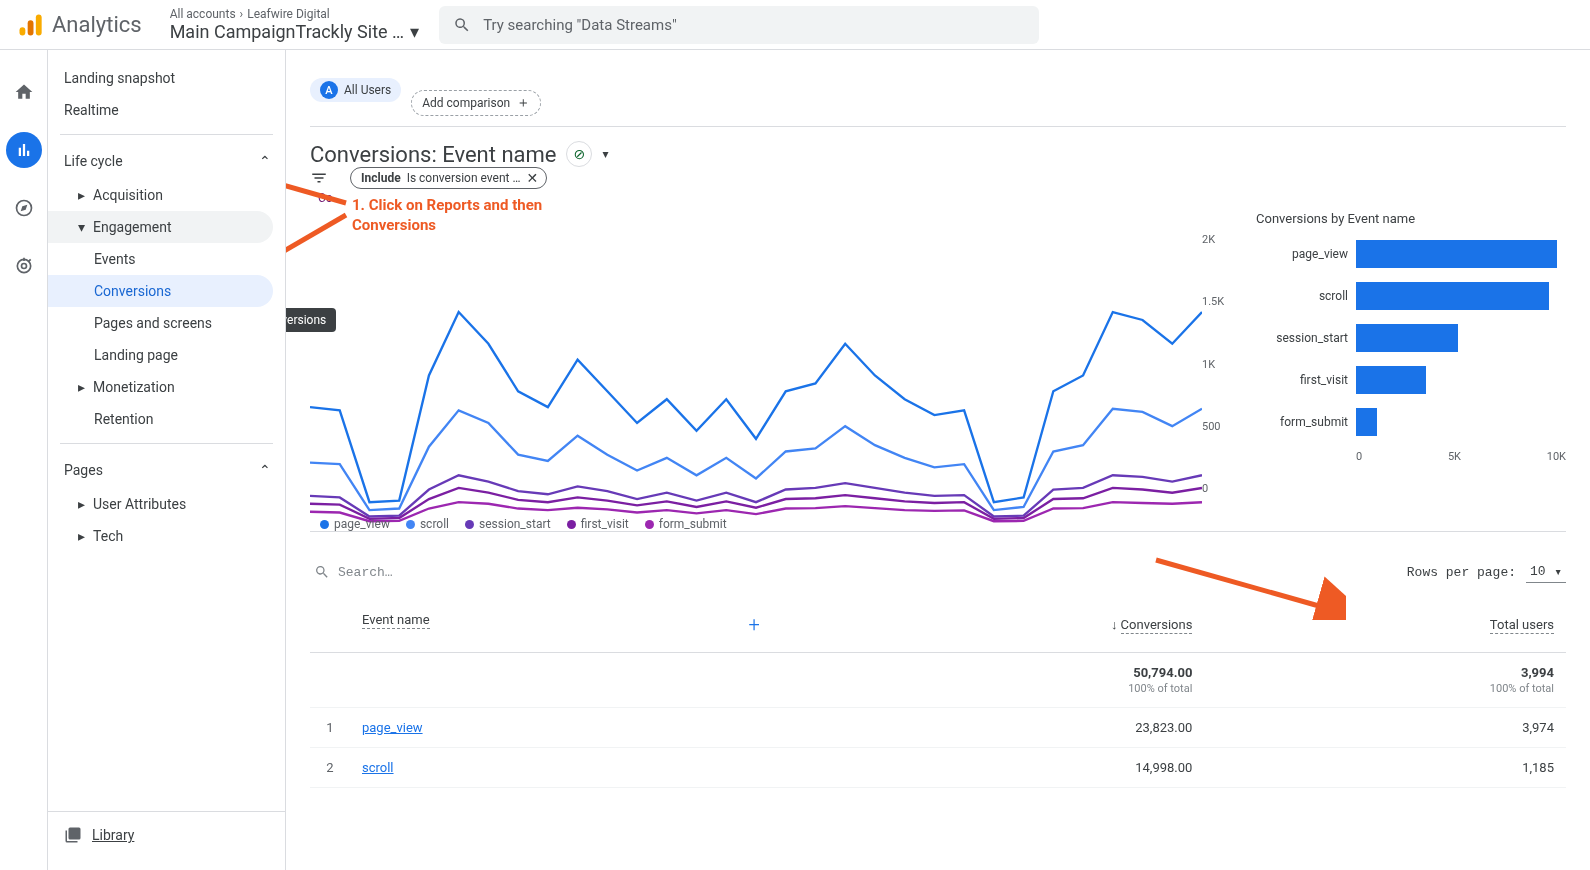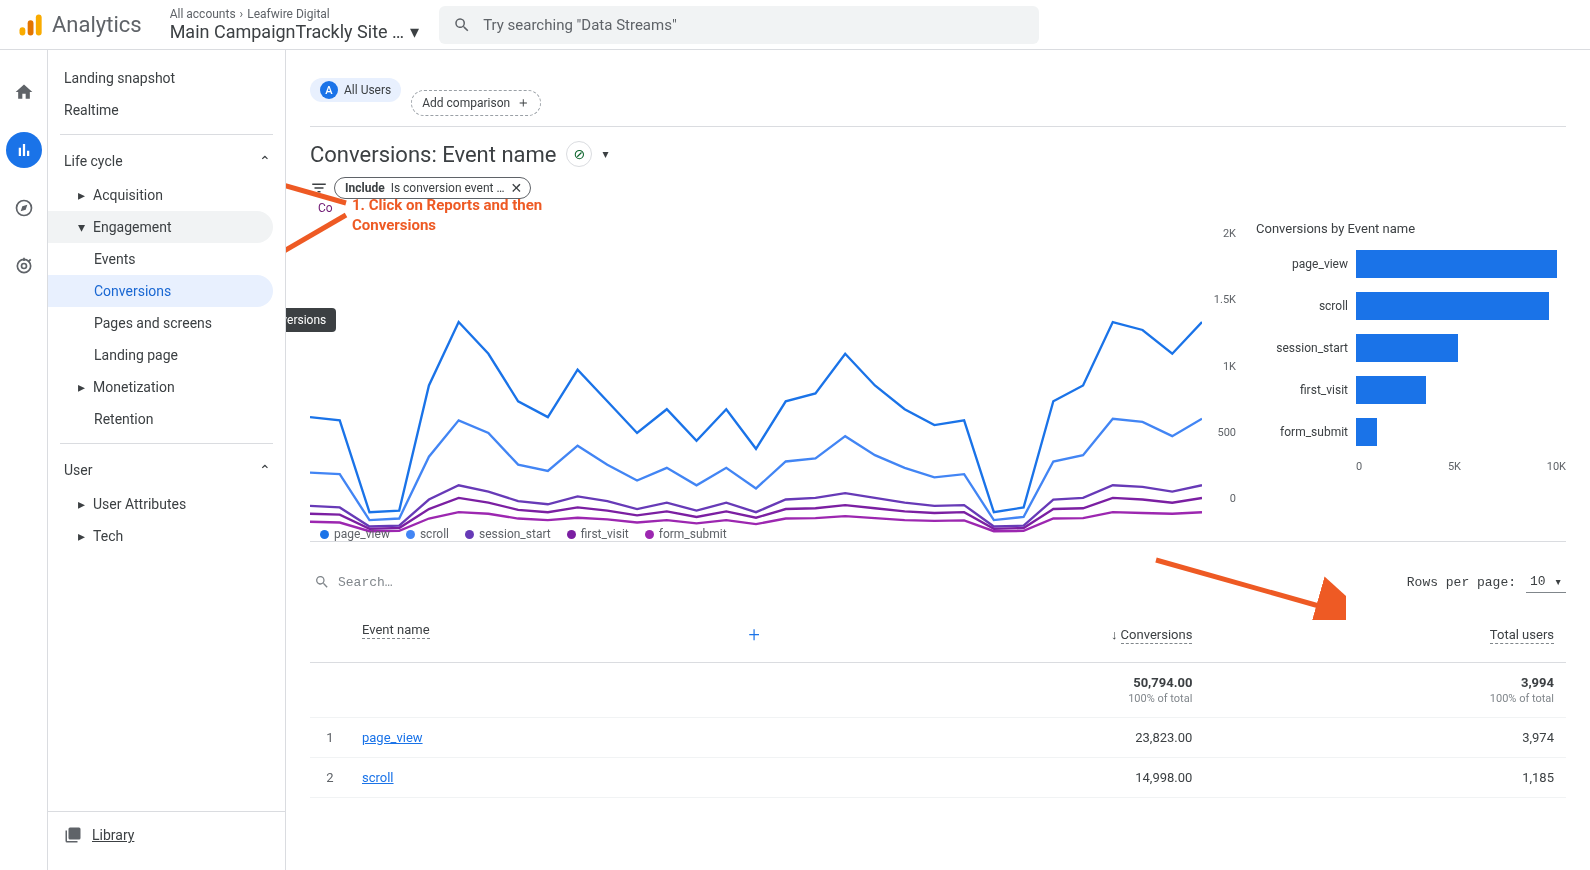--- a/index.html
+++ b/index.html
@@ -41,28 +41,28 @@
 .main { flex: 1; padding: 14px 24px; overflow-y: auto; position: relative; }
 .chips { display: flex; gap: 10px; align-items: center; margin-bottom: 4px; }
 .chip { display: inline-flex; align-items: center; gap: 6px; border-radius: 16px; padding: 3px 10px; font-size: 12px; }
 .chip-all { background: #e8f0fe; }
 .chip-badge { width: 18px; height: 18px; border-radius: 50%; background: #1a73e8; color: #fff; font-size: 11px; display: flex; align-items: center; justify-content: center; font-weight: 500; }
 .chip-add { border: 1px dashed #9aa0a6; color: #3c4043; margin-top: 26px; }
 .plus { font-size: 14px; }
 .hr { border: none; border-top: 1px solid #dadce0; margin: 10px 0 14px; }
 .page-title { font-size: 22px; color: #3c4043; display: flex; align-items: center; gap: 10px; }
 .pill { width: 26px; height: 26px; border: 1px solid #dadce0; border-radius: 50%; display: inline-flex; align-items: center; justify-content: center; color: #0d652d; font-size: 14px; }
-.filter-row { display: flex; align-items: center; gap: 6px; margin-top: 10px; }
+.filter-row { display: flex; align-items: center; gap: 22px; }
 .filter-chip { border: 1px solid #5f6368; border-radius: 16px; padding: 2px 8px 2px 10px; font-size: 12px; display: inline-flex; align-items: center; gap: 6px; }
 .close-x { cursor: pointer; font-size: 14px; }
 
 .charts { display: flex; gap: 20px; margin-top: 22px; }
 .line-chart { flex: 1; position: relative; height: 310px; }
 .chart-title-small { position: absolute; top: -20px; left: 8px; font-size: 12px; color: #701a75; }
-.y-ticks { position: absolute; right: 0; top: 6px; bottom: 26px; width: 34px; display: flex; flex-direction: column; justify-content: space-between; align-items: flex-end; font-size: 11px; color: #5f6368; }
+.y-ticks { position: absolute; right: 0; top: 22px; bottom: 26px; width: 34px; display: flex; flex-direction: column; justify-content: space-between; align-items: flex-start; font-size: 11px; color: #5f6368; }
 .line-svg { position: absolute; left: 0; right: 34px; top: 6px; bottom: 26px; }
 .legend { position: absolute; bottom: -10px; left: 10px; display: flex; gap: 16px; font-size: 12px; color: #5f6368; }
 .legend span { display: inline-flex; align-items: center; gap: 5px; }
 .dot { width: 9px; height: 9px; border-radius: 50%; }
 
 .bar-chart { width: 310px; }
 .bar-title { font-size: 13px; color: #3c4043; margin-bottom: 14px; }
 .bar-row { display: flex; align-items: center; gap: 8px; margin-bottom: 14px; }
 .bar-label { width: 92px; font-size: 12px; color: #3c4043; text-align: right; }
 .bar-track { flex: 1; height: 28px; position: relative; }
@@ -169,21 +169,21 @@
     <div class="nav-sub2 selected">Conversions</div>
     <div class="nav-sub2">Pages and screens</div>
     <div class="nav-sub2">Landing page</div>
     <div class="nav-sub">
         <span>▸</span>
         <span>Monetization</span>
       </div>
     <div class="nav-sub" style="padding-left:46px">Retention</div>
     <div class="divider"></div>
     <div class="nav-section">
-      <span>User</span>
+      <span>Pages</span>
       <span class="caret">⌃</span>
     </div>
     <div class="nav-sub">
         <span>▸</span>
         <span>User Attributes</span>
       </div>
     <div class="nav-sub">
         <span>▸</span>
         <span>Tech</span>
       </div>

